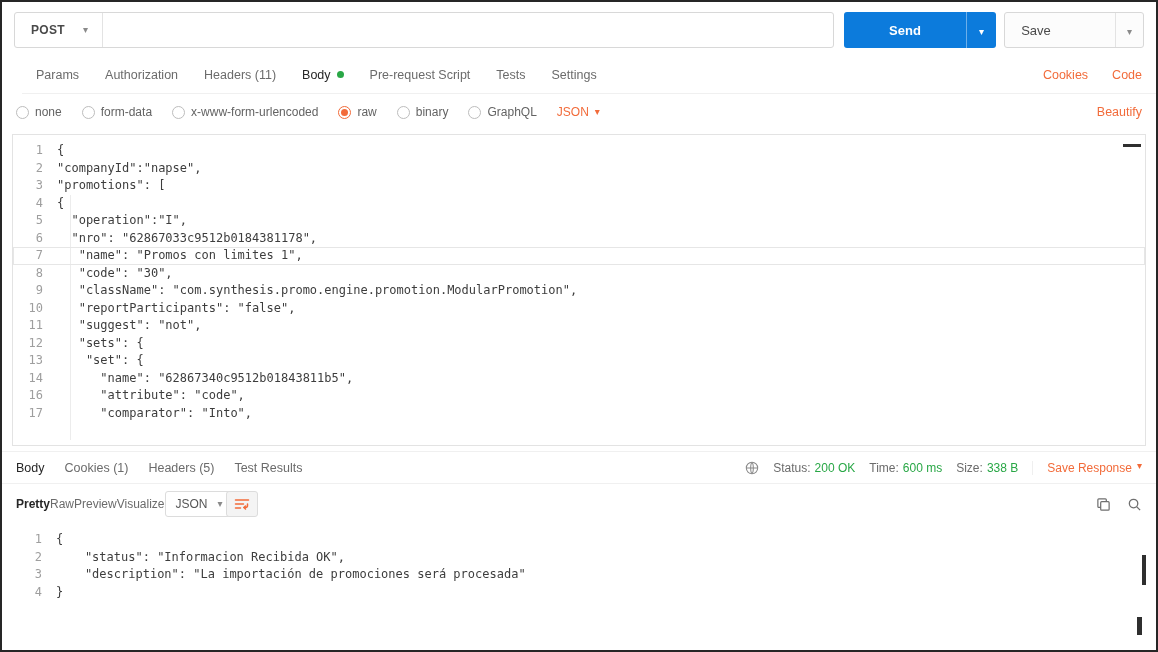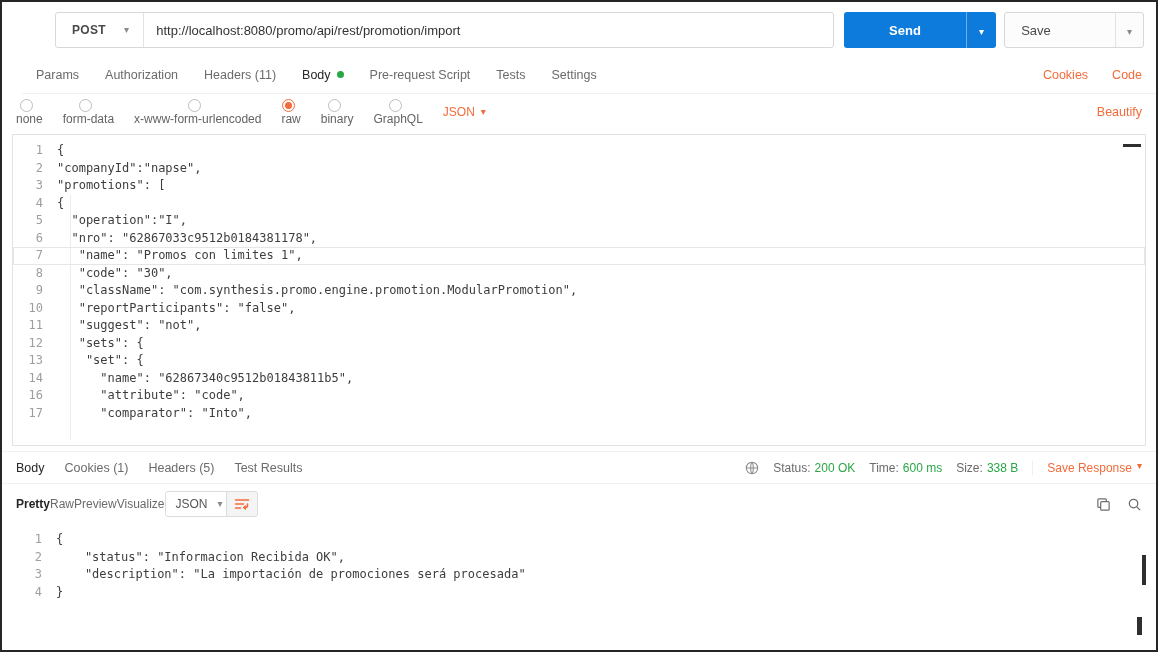--- a/index.html
+++ b/index.html
@@ -2,21 +2,21 @@
 <html><head>
 <meta charset="utf-8">
 <style>
   * { margin:0; padding:0; box-sizing:border-box; }
   html,body { background:#ffffff; }
   body { font-family:"Liberation Sans","DejaVu Sans",sans-serif; }
   .window { width:1158px; height:652px; border:2px solid #262626; background:#fff; position:relative; overflow:hidden; }
 
   
   .request-bar { display:flex; align-items:center; padding:10px 12px 8px 12px; }
-  .url-group { flex:1; display:flex; align-items:center; height:36px; border:1px solid #d8d8d8; border-radius:3px; background:#fff;margin-left:41px; }
+  .url-group { flex:1; display:flex; align-items:center; height:36px; border:1px solid #d8d8d8; border-radius:3px; background:#fff; }
   .method { display:flex; align-items:center; gap:18px; padding:0 14px 0 16px; height:100%; font-size:12px; font-weight:700; color:#4a4a4a; cursor:pointer; letter-spacing:.3px; }
   .caret { font-size:10px; color:#8a8a8a; line-height:1; }
   .divider-v { width:1px; height:100%; background:#e3e3e3; }
   .url-input { flex:1; border:none; outline:none; height:100%; padding:0 12px; font-size:13px; color:#333; background:transparent; font-family:inherit; }
   .send-group { display:flex; height:36px; margin-left:10px; }
   .send-main { background:#0c7bdc; color:#fff; border:none; font-size:13px; font-weight:700; width:122px; border-radius:3px 0 0 3px; cursor:pointer; font-family:inherit; }
   .send-caret { background:#0c7bdc; border:none; border-left:1px solid rgba(255,255,255,.4); width:30px; border-radius:0 3px 3px 0; cursor:pointer; }
   .send-caret .caret { color:#fff; }
   .save-group { display:flex; height:36px; margin-left:8px; border:1px solid #d8d8d8; border-radius:3px; background:#fcfcfc;gap:48px; }
   .save-main { background:transparent; border:none; font-size:13px; color:#4a4a4a; width:62px; cursor:pointer; font-family:inherit; }
@@ -25,21 +25,21 @@
   
   .tabs-row { display:flex; align-items:center; padding:0 14px; height:38px; border-bottom:1px solid #f0f0f0;margin-left:20px; }
   .tab { font-size:12.5px; color:#6b6b6b; margin-right:26px; cursor:pointer; display:flex; align-items:center; white-space:nowrap; }
   .tab.active { color:#262626; }
   .dot { width:7px; height:7px; border-radius:50%; background:#29a746; margin-left:6px; }
   .tabs-right { margin-left:auto; display:flex; gap:24px; }
   .link { color:#f26b3a; font-size:12.5px; cursor:pointer; white-space:nowrap; }
 
   
   .radio-row { display:flex; align-items:center; padding:0 14px; height:36px; }
-  .radio-opt { display:flex; align-items:center; margin-right:20px; cursor:pointer; font-size:12px; color:#636363; white-space:nowrap;flex-direction:column; }
+  .radio-opt { display:flex; align-items:center; margin-right:20px; cursor:pointer; font-size:12px; color:#636363; white-space:nowrap; }
   .radio-circle { width:13px; height:13px; border-radius:50%; border:1px solid #bdbdbd; margin-right:6px; position:relative; background:#fff; flex:none; }
   .radio-opt.selected .radio-circle { border-color:#f26b3a; }
   .radio-opt.selected .radio-circle::after { content:""; position:absolute; inset:2px; border-radius:50%; background:#f26b3a; }
   .lang-select { display:flex; align-items:center; gap:6px; color:#f26b3a; font-size:12px; cursor:pointer; }
   .lang-select .caret { color:#f26b3a; }
   .beautify { margin-left:auto; }
 
   
   .editor { margin:4px 10px 0 10px; border:1px solid #e3e3e3; height:312px; position:relative; font-family:"DejaVu Sans Mono","Liberation Mono",monospace; font-size:12px; padding-top:7px; overflow:hidden; background:#fff; }
   .code-line { display:flex; height:17.5px; line-height:17.5px; position:relative; }
@@ -78,21 +78,20 @@
 
 <div class="window">
 
   <div class="request-bar">
     <div class="url-group">
       <div class="method">
         <span>POST</span>
         <span class="caret">▾</span>
       </div>
       <div class="divider-v"></div>
-      <input class="url-input" value="http://localhost:8080/promo/api/rest/promotion/import" style="">
     </div>
     <div class="send-group">
       <button class="send-main">Send</button>
       <button class="send-caret"><span class="caret">▾</span></button>
     </div>
     <div class="save-group">
       <button class="save-main">Save</button>
       <button class="save-caret"><span class="caret">▾</span></button>
     </div>
   </div>

